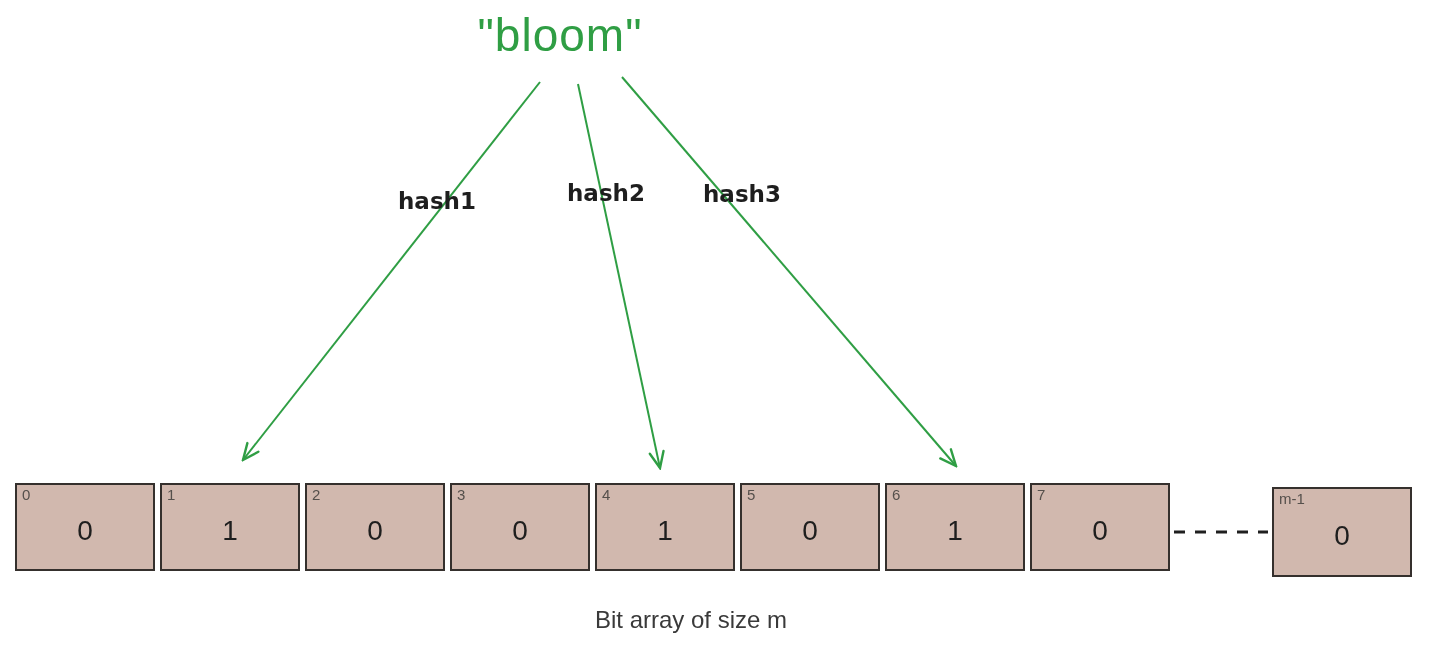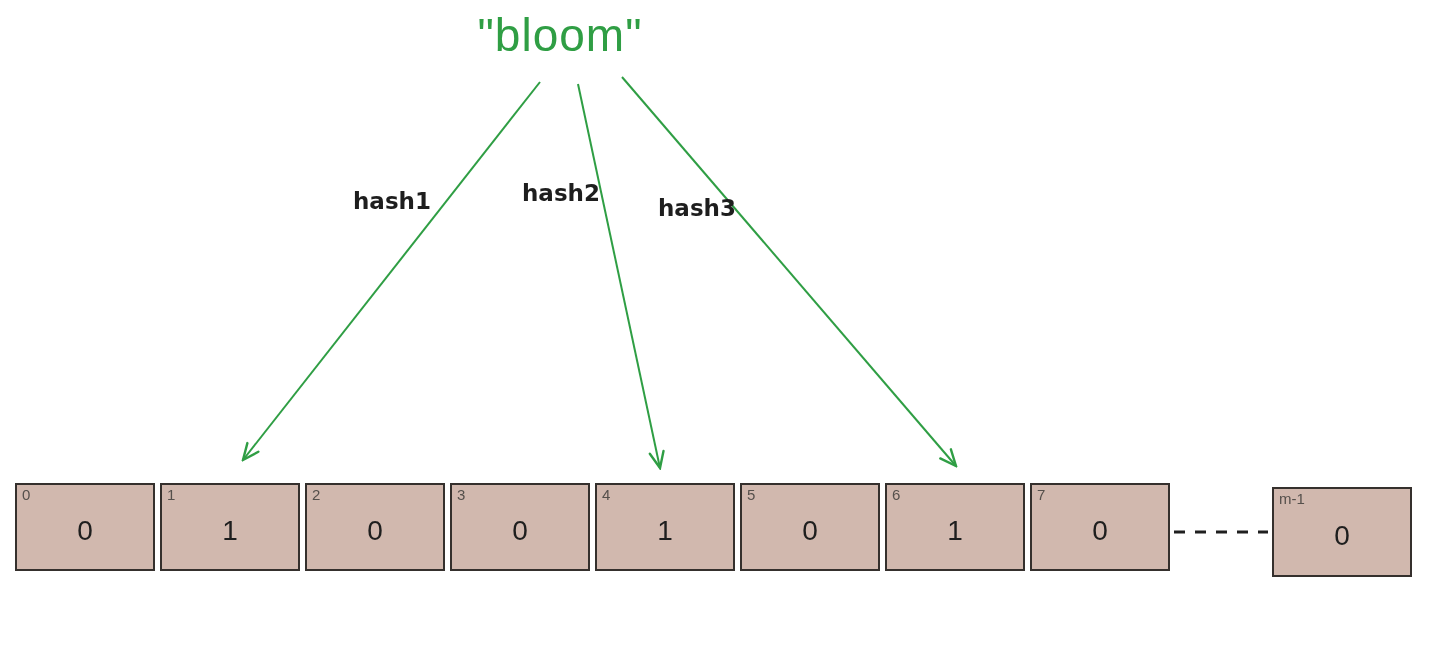--- a/index.html
+++ b/index.html
@@ -45,24 +45,25 @@
     stroke-width: 3;
     stroke-dasharray: 11 10;
   }
   .hash-label {
     position: absolute;
     font-family: "DejaVu Sans", sans-serif;
     font-size: 23px;
     font-weight: 600;
     color: #1e1e1e;
     white-space: nowrap;
+    margin-left: 45px;
   }
   .hash1 { left: 353px; top: 188px; }
   .hash2 { left: 522px; top: 180px; }
-  .hash3 { left: 658px; top: 195px; }
+  .hash3 { left: 658px; top: 181px; }
   .cell {
     position: absolute;
     top: 483px;
     width: 140px;
     height: 88px;
     box-sizing: border-box;
     background: var(--cell-fill, #d1b8ae);
     border: 2px solid var(--cell-border, #35302d);
   }
   .cell .idx {
@@ -154,14 +155,15 @@
   </div>
   <div class="cell c7">
     <span class="idx">7</span>
     <span class="val">0</span>
   </div>
   <div class="cell cm">
     <span class="idx">m-1</span>
     <span class="val">0</span>
   </div>
 
+  <div class="caption">Bit array of size m</div>
 
 </div>
 
 </body></html>

